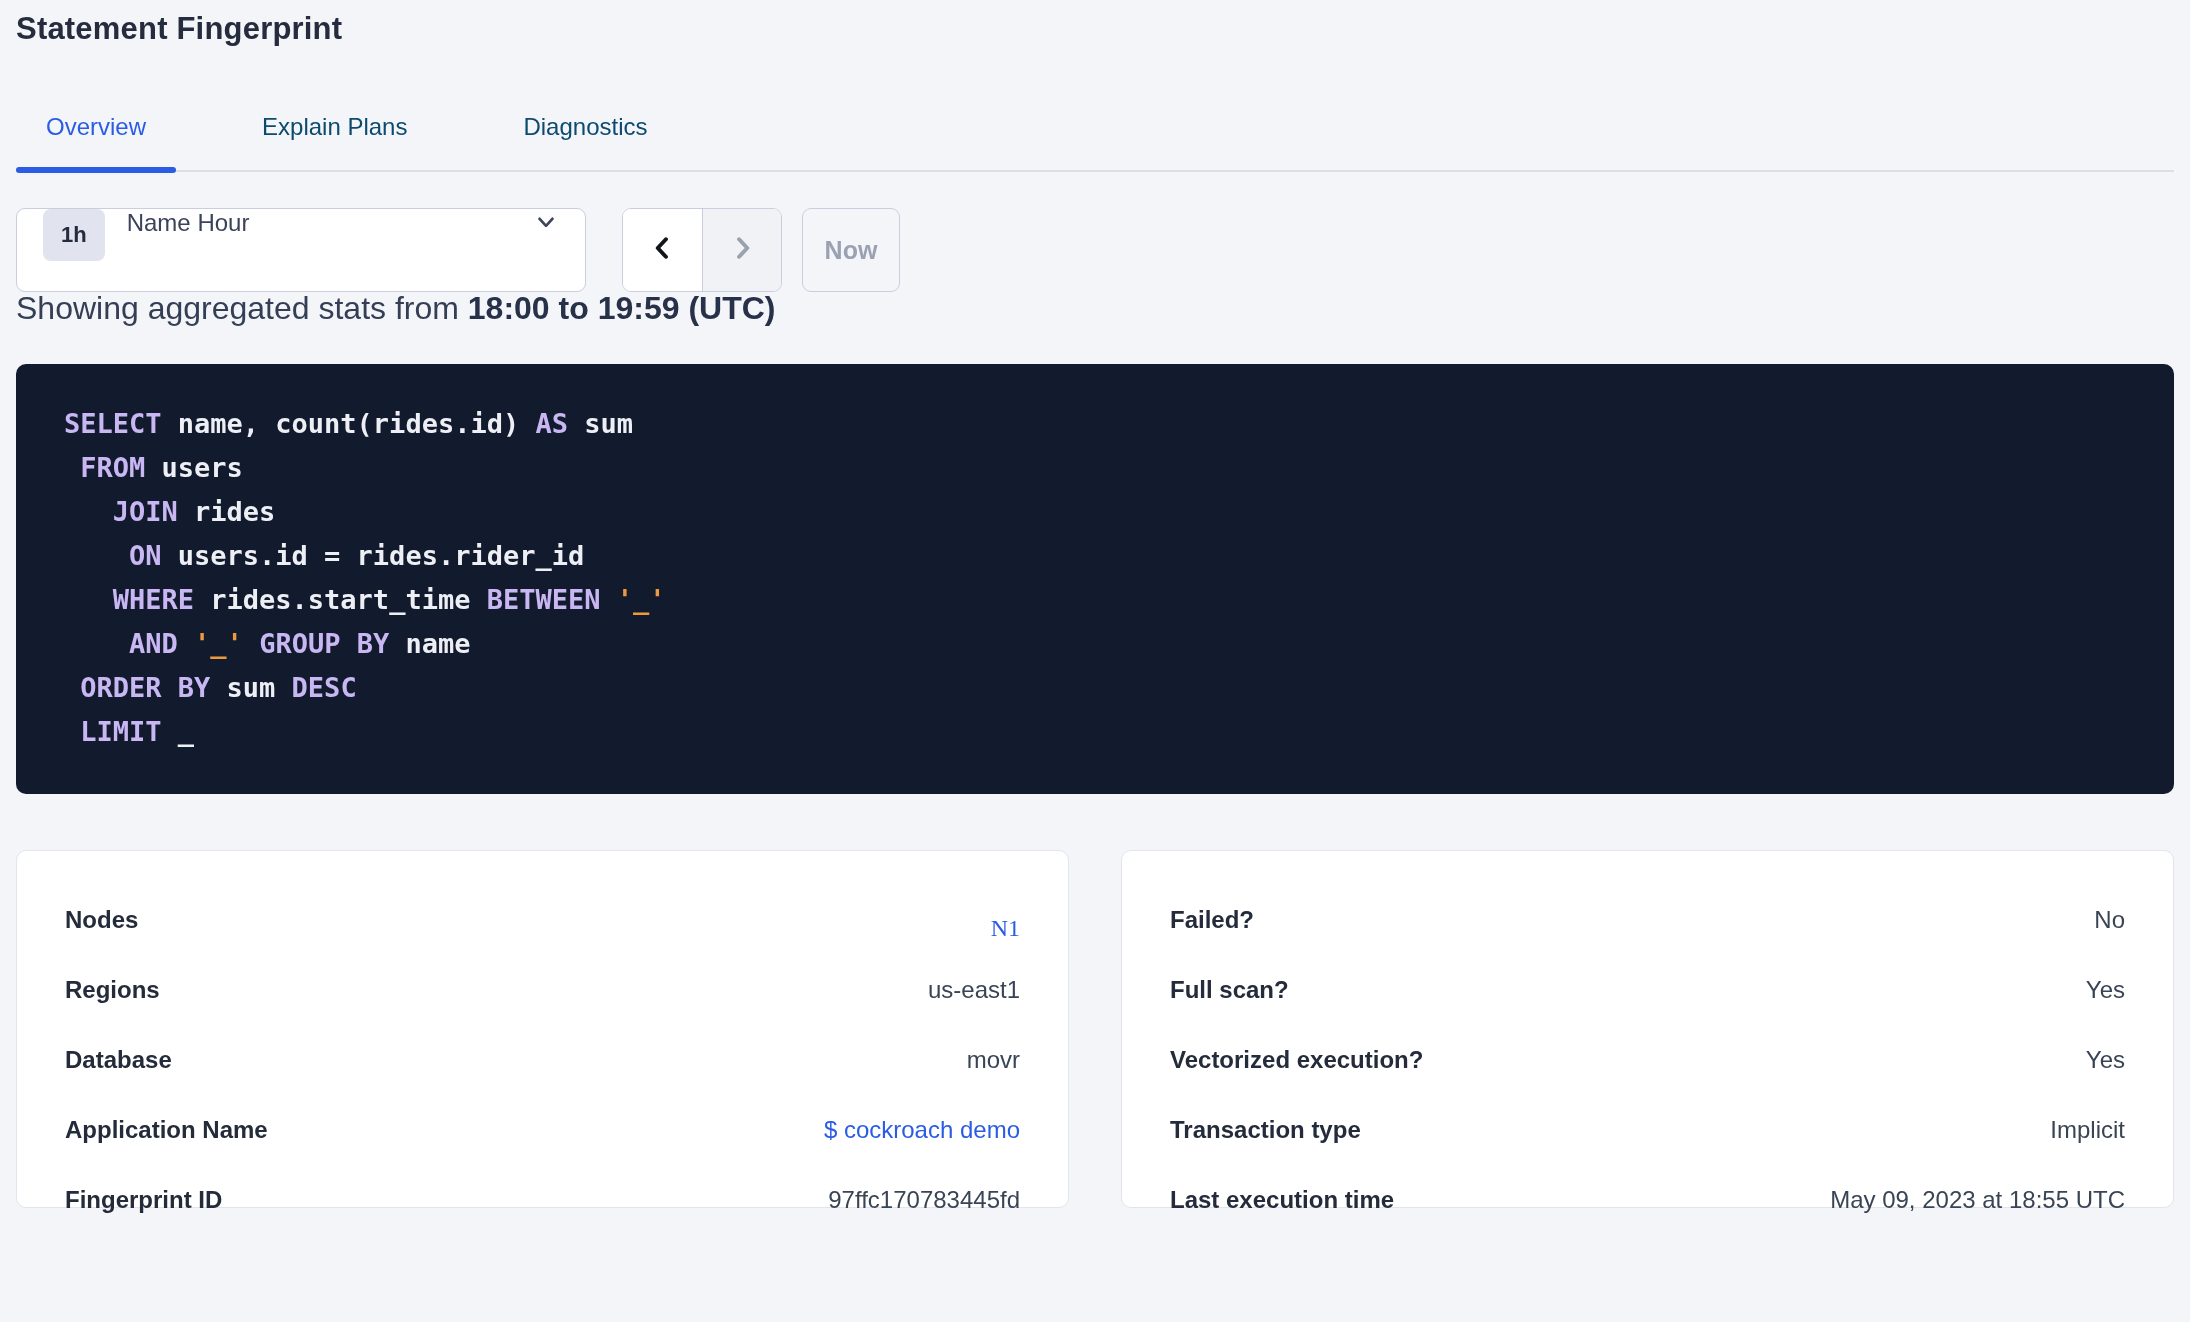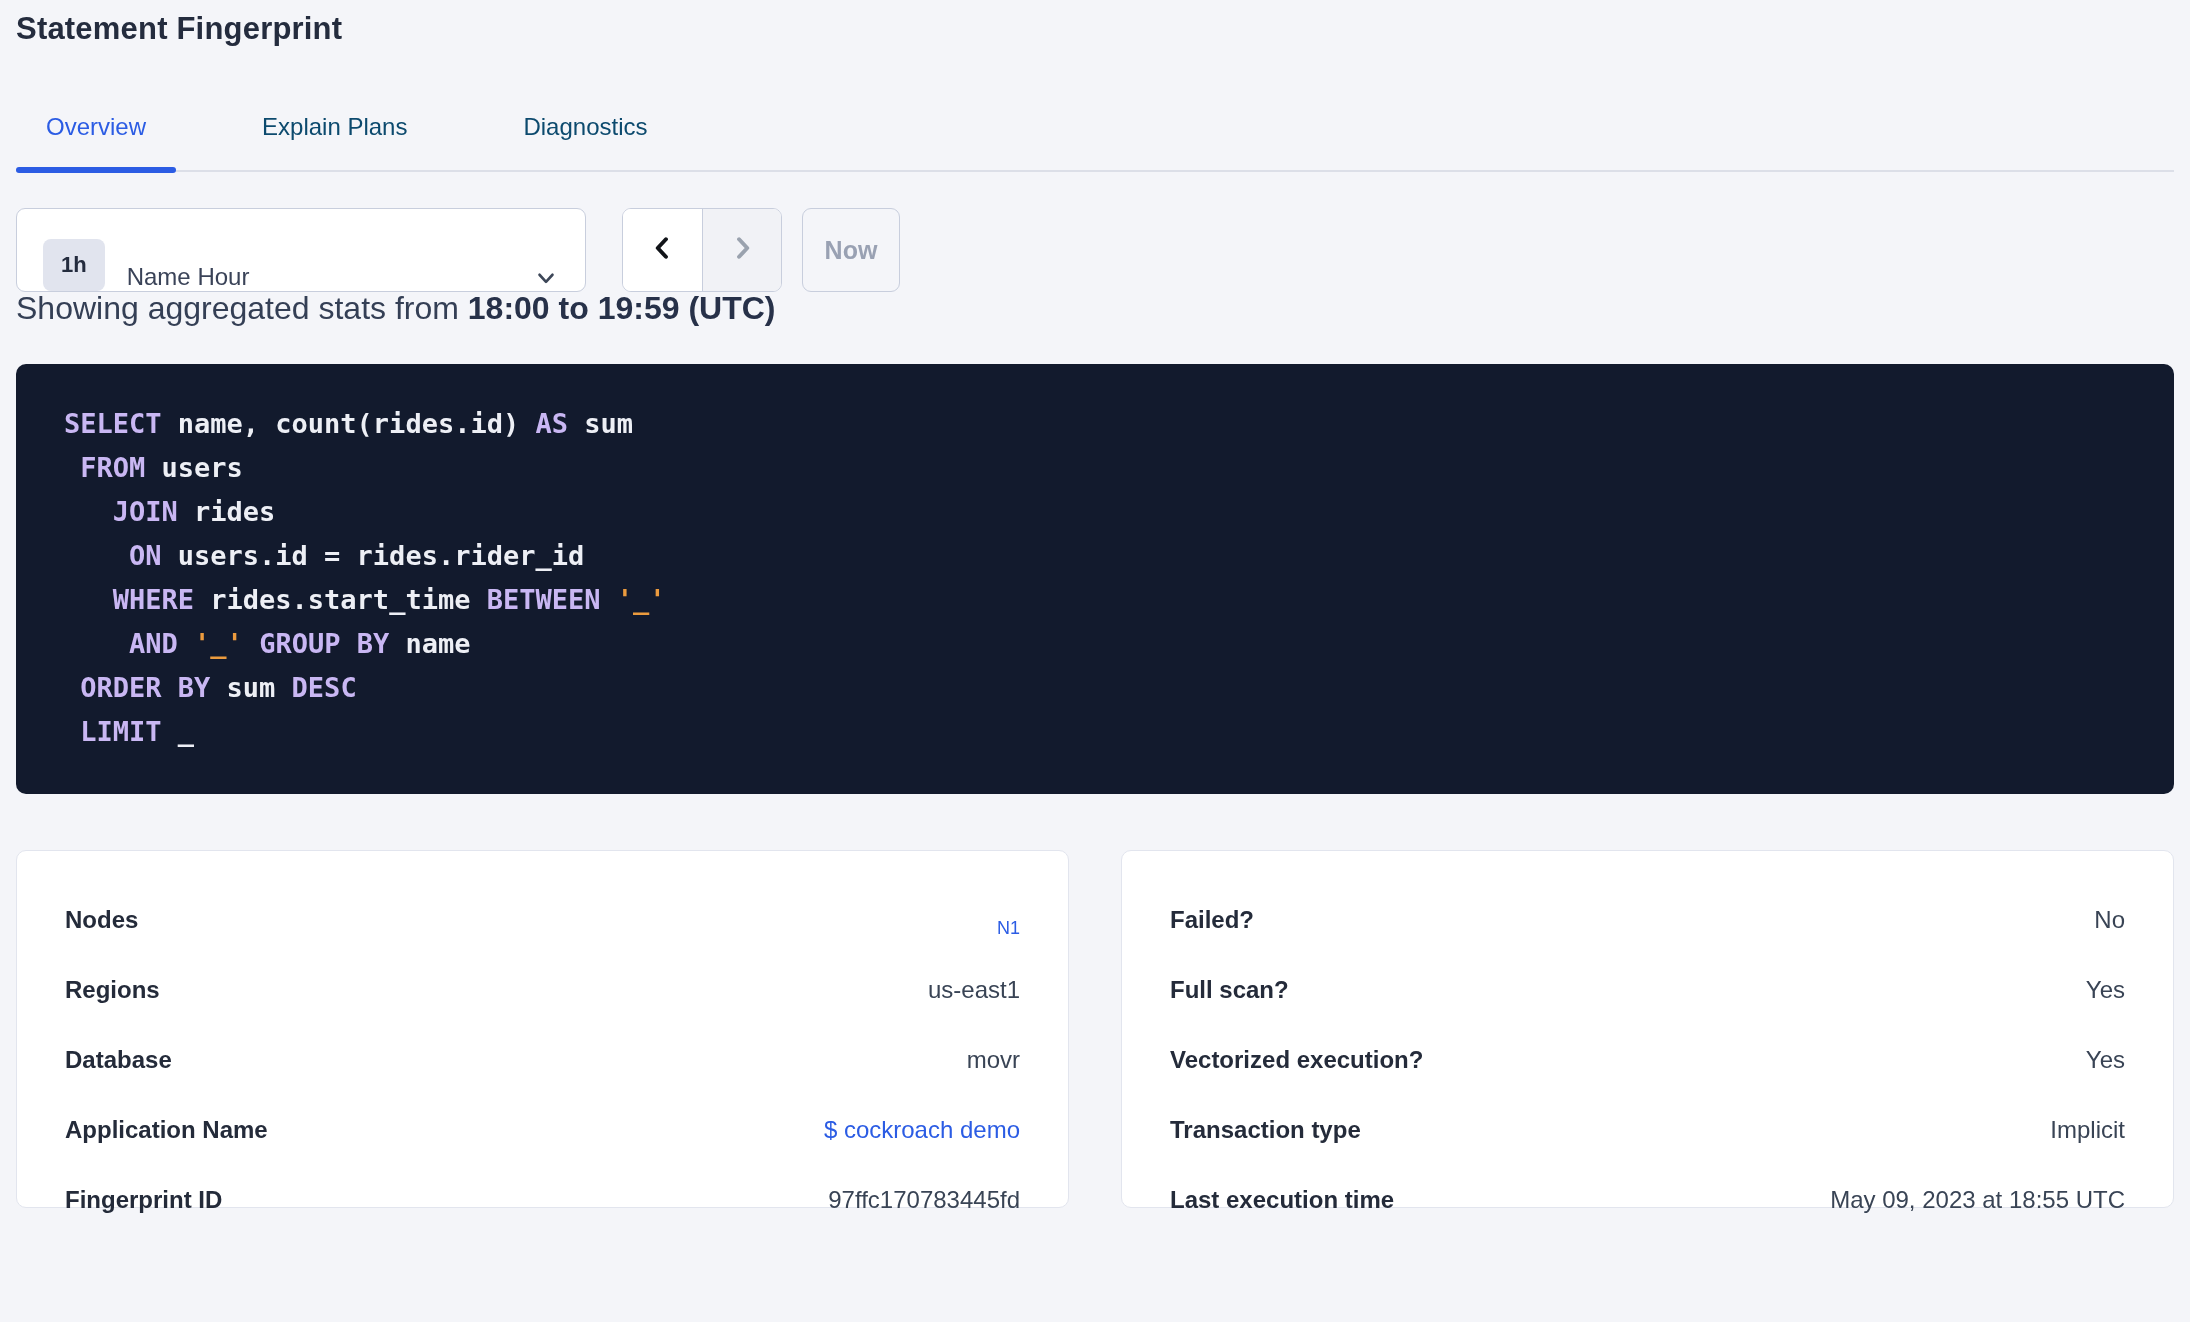--- a/index.html
+++ b/index.html
@@ -51,21 +51,21 @@
     display: flex;
     align-items: stretch;
     height: 84px;
   }
   .time-select {
     width: 570px;
     background: #ffffff;
     border: 1px solid #c8cedd;
     border-radius: 9px;
     display: flex;
-    align-items: flex-end;
+    align-items: flex-start;
     padding: 0 26px;
     cursor: pointer;
   }
   .range-badge {
     background: #e1e4ee;
     border-radius: 8px;
     font-size: 22px;
     font-weight: 700;
     color: #242c3e;
     padding: 13px 18px;
@@ -166,21 +166,21 @@
     font-size: 24px;
     font-weight: 700;
     color: #242b3a;
   }
   .detail-value {
     font-size: 24px;
     color: #394455;
     text-align: right;
   }
   .detail-value.link { color: #2b5ce4; cursor: pointer; }
-  .detail-value.mono { font-family: Liberation Sans, sans-serif; font-size: 18px; margin-top: 17px; }
+  .detail-value.mono { font-family: Liberation Serif, serif; font-size: 24px; margin-top: 17px; }
 </style>
 </head>
 <body>
 
 <h1 class="page-title">Statement Fingerprint</h1>
 
 <div class="tabs">
   <div class="tab active">Overview</div>
   <div class="tab">Explain Plans</div>
   <div class="tab">Diagnostics</div>

